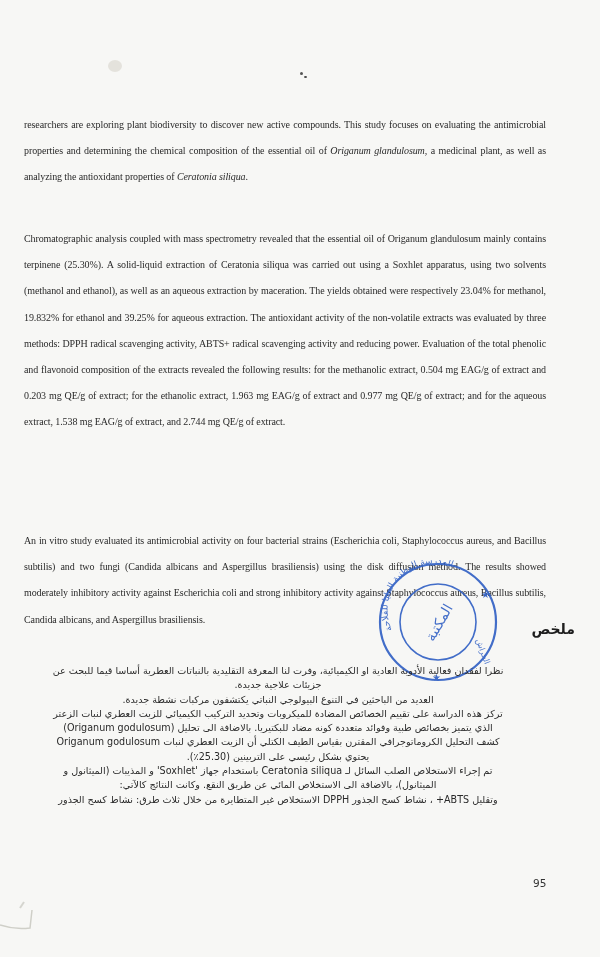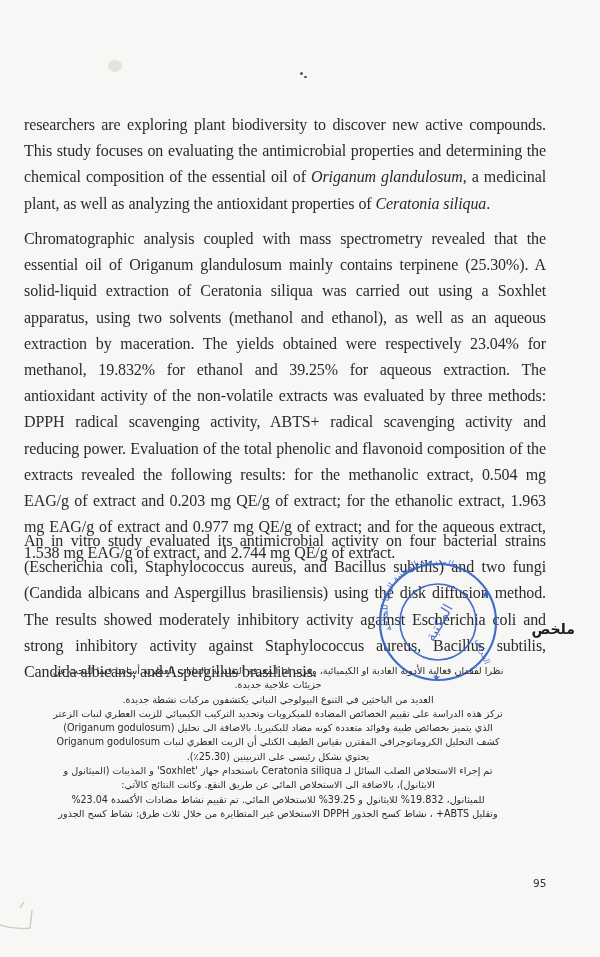--- a/index.html
+++ b/index.html
@@ -7,21 +7,21 @@
     width: 600px; height: 957px; overflow: hidden;
     background: #f7f7f5;
     position: relative;
     font-family: "Liberation Serif", serif;
     color: #2a2a2a;
   }
   .page { position: absolute; left: 0; top: 0; width: 600px; height: 957px; }
   .smudge { position: absolute; border-radius: 50%; }
   .en-par {
     position: absolute; left: 24px; width: 522px;
-    font-size: 16px; line-height: 26.2px;
+    font-size: 10px; line-height: 26.2px;
     text-align: justify; text-align-last: left;
     letter-spacing: -0.1px;
     margin-top: 32px;
   }
   .en-par i { font-style: italic; }
   #p1 { top: 80px; }
   #p2 { top: 194px; }
   #p3 { top: 496px; }
   .ar-heading {
     position: absolute; right: 25px; top: 621px;
@@ -77,22 +77,21 @@
 
   <div class="ar-block">
     <div class="ar-line">نظرا لفقدان فعالية الأدوية العادية او الكيميائية، وفرت لنا المعرفة التقليدية بالنباتات العطرية أساسا قيما للبحث عن</div>
     <div class="ar-line">جزيئات علاجية جديدة.</div>
     <div class="ar-line">العديد من الباحثين في التنوع البيولوجي النباتي يكتشفون مركبات نشطة جديدة.</div>
     <div class="ar-line">تركز هذه الدراسة على تقييم الخصائص المضادة للميكروبات وتحديد التركيب الكيميائي للزيت العطري لنبات الزعتر</div>
     <div class="ar-line">الذي يتميز بخصائص طبية وفوائد متعددة كونه مضاد للبكتيريا. بالاضافة الى تحليل  (Origanum godulosum)</div>
     <div class="ar-line">كشف التحليل الكروماتوجرافي المقترن بقياس الطيف الكتلي أن الزيت العطري لنبات Origanum godulosum</div>
     <div class="ar-line">يحتوي بشكل رئيسي على التربينين (25.30٪).</div>
     <div class="ar-line">تم إجراء الاستخلاص الصلب السائل لـ Ceratonia siliqua باستخدام جهاز 'Soxhlet' و المذيبات (الميثانول و</div>
-    <div class="ar-line">الايثانول)، بالاضافة الى الاستخلاص المائي عن طريق النقع. وكانت النتائج كالآتي:</div>
-    <div class="ar-line">للميثانول، 19.832% للايثانول و 39.25% للاستخلاص المائي. تم تقييم نشاط مضادات الأكسدة  23.04%</div>
+    <div class="ar-line">الميثانول)، بالاضافة الى الاستخلاص المائي عن طريق النقع. وكانت النتائج كالآتي:</div>
     <div class="ar-line">وتقليل  ABTS+ ، نشاط كسح الجذور DPPH الاستخلاص غير المتطايرة من خلال ثلاث طرق: نشاط كسح الجذور</div>
   </div>
 
   <div class="page-number">95</div>
 
   <svg style="position:absolute;left:0;top:900px;width:60px;height:57px;">
     <path d="M0 25 Q15 30 30 28 L32 10" fill="none" stroke="#cfcfc8" stroke-width="1.5"></path>
     <path d="M20 8 L24 2" stroke="#d5d5cf" stroke-width="2"></path>
   </svg>
 </div>

